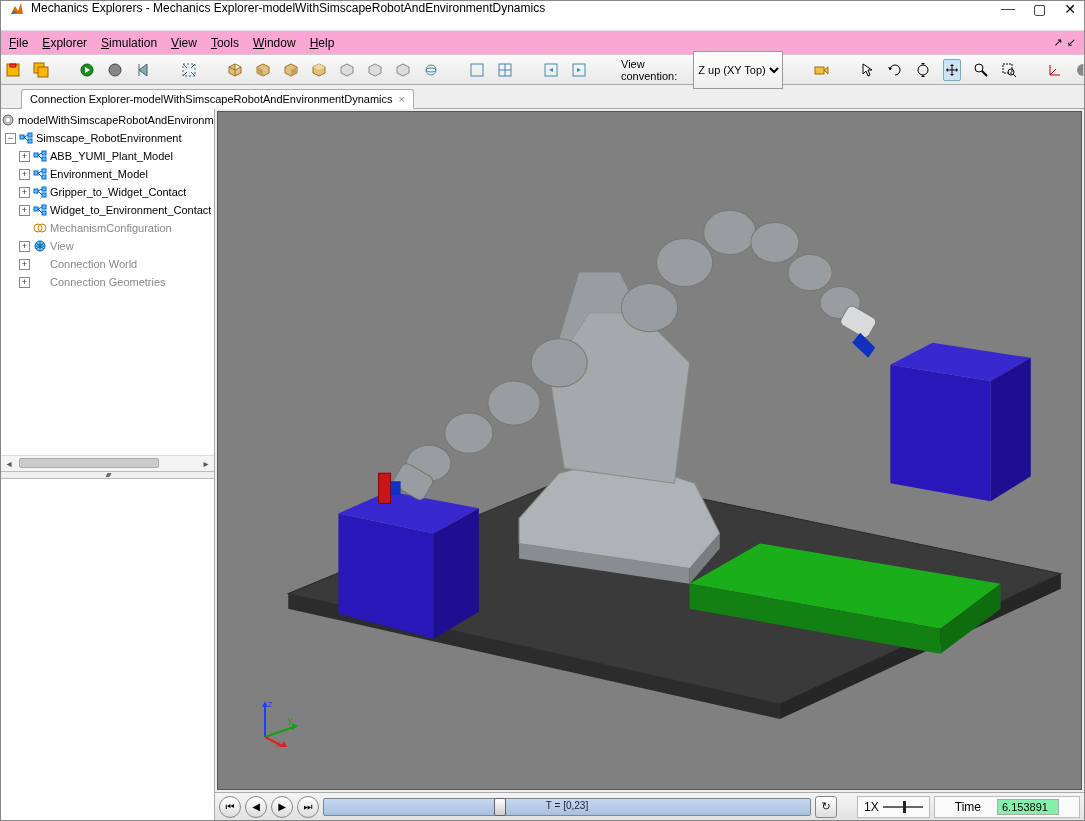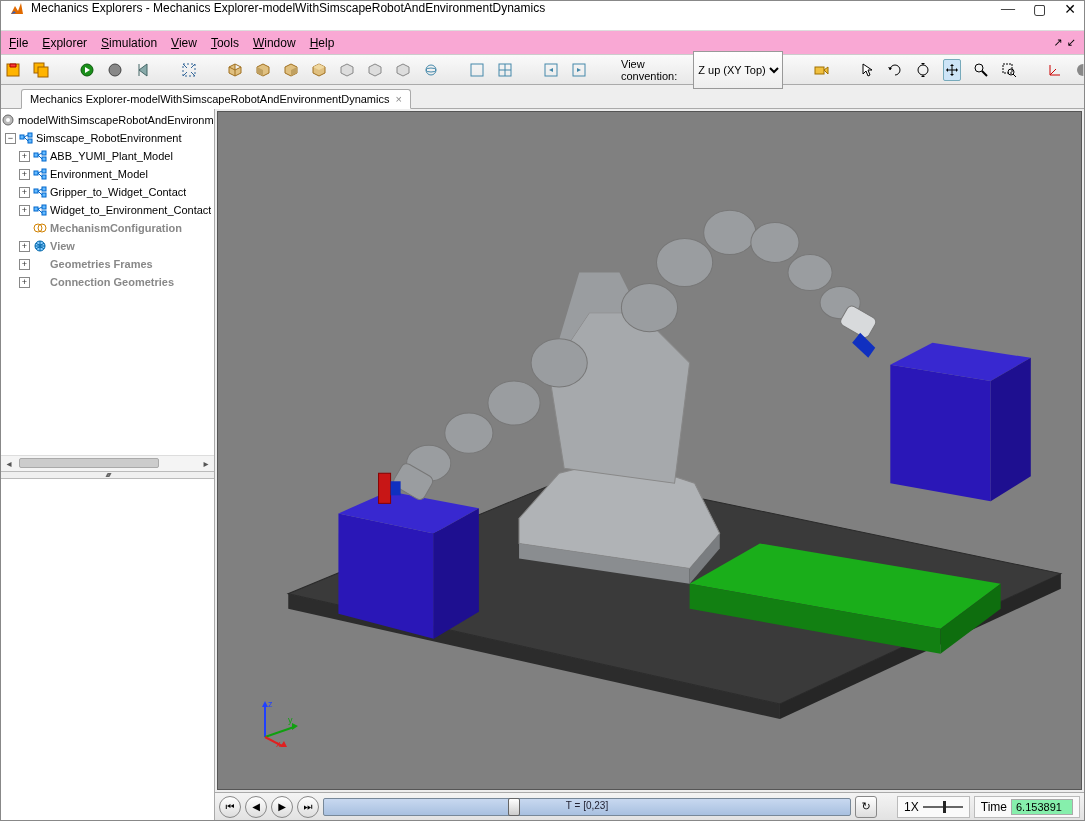--- a/index.html
+++ b/index.html
@@ -25,40 +25,40 @@
   .tab .close { color: #888; cursor: pointer; font-size: 11px; }
   .content { display: flex; height: calc(100% - 30px - 24px - 30px - 24px); }
   .sidebar { width: 214px; background: #fff; border-right: 1px solid #aaa; display: flex; flex-direction: column; }
   .tree { flex: 1; overflow: hidden; padding: 2px 0; font-size: 11px; }
   .tree-row { display: flex; align-items: center; height: 18px; white-space: nowrap; overflow: hidden; cursor: pointer; }
   .tree-indent { display: inline-block; }
   .tree-exp { width: 11px; height: 11px; border: 1px solid #888; font-size: 9px; line-height: 9px; text-align: center; margin-right: 3px; color: #333; background: #fff; }
   .tree-exp.empty { border: none; }
   .tree-icon { width: 14px; height: 14px; margin-right: 3px; flex-shrink: 0; }
   .tree-label { overflow: hidden; text-overflow: clip; }
-  .tree-label.dim { color: #888; font-weight: bold; }
+  .tree-label.dim { color: #888; }
   .hscroll { height: 16px; border-top: 1px solid #ddd; background: #f4f4f4; display: flex; align-items: center; }
   .hscroll .arrow { width: 16px; text-align: center; color: #555; font-size: 10px; }
   .hscroll .thumb { height: 10px; background: #ccc; border: 1px solid #aaa; border-radius: 2px; width: 140px; margin-left: 2px; }
   .sash { height: 8px; background: #f0f0f0; border-top: 1px solid #bbb; border-bottom: 1px solid #bbb; display:flex; align-items:center; justify-content:center; cursor: row-resize; }
   .sash .grip { color:#666; font-size:8px; letter-spacing: -2px; }
   .bottom-pane { flex: 1; background: #fff; }
   .main { flex: 1; display: flex; flex-direction: column; background: #eee; }
   .viewport { flex: 1; background: #808080; position: relative; margin: 2px; border: 1px solid #555; overflow: hidden; }
   .axis-gizmo { position: absolute; left: 32px; bottom: 42px; width: 50px; height: 50px; }
   .playbar { height: 28px; background: linear-gradient(#f4f4f4,#e2e2e2); border-top: 1px solid #aaa; display: flex; align-items: center; padding: 0 4px; gap: 4px; }
   .play-btn { width: 22px; height: 22px; border: 1px solid #888; border-radius: 11px; background: linear-gradient(#fff,#ddd); display: flex; align-items: center; justify-content: center; cursor: pointer; font-size: 10px; }
   .timeline { flex: 1; height: 18px; background: linear-gradient(#c8d8f0,#a8c0e0); border: 1px solid #789; position: relative; border-radius: 2px; }
   .timeline .knob { position: absolute; top: -1px; left: 35%; width: 12px; height: 18px; background: linear-gradient(#fff,#ccc); border: 1px solid #666; border-radius: 2px; }
   .timeline .tlabel { position: absolute; left: 50%; top: 1px; transform: translateX(-50%); font-size: 10px; color: #223; }
   .loop-btn { width: 22px; height: 22px; border: 1px solid #888; border-radius: 3px; background: linear-gradient(#fff,#ddd); display: flex; align-items: center; justify-content: center; cursor: pointer; font-size: 11px; }
   .speed-box { display: flex; align-items: center; gap: 4px; border: 1px solid #bbb; padding: 2px 6px; background: #fafafa; height: 22px; }
   .speed-slider { width: 40px; height: 2px; background: #666; position: relative; }
   .speed-slider .sk { position: absolute; top: -5px; left: 20px; width: 3px; height: 12px; background: #222; }
-  .time-box { display: flex; align-items: center; gap: 4px; border: 1px solid #bbb; padding: 2px 6px; background: #fafafa; height: 22px; }
+  .time-box { display: flex; align-items: center; gap: 16px; border: 1px solid #bbb; padding: 2px 20px; background: #fafafa; height: 22px; }
   .time-val { border: 1px solid #aaa; background: #86efac; padding: 1px 4px; font-size: 11px; min-width: 62px; }
   svg.small-icon { width: 16px; height: 16px; }
   .upd-active { fill: #ffb400; stroke: #a06000; }
   .upd-stop { fill: #ff3b3b; stroke: #a00; }
   .play-green { fill: #1a8f1a; stroke: #0a5a0a; }
   .render3d { position:absolute; inset:0; }
 </style>
 </head>
 <body>
 
@@ -291,21 +291,21 @@
     </div>
   <div class="tb-btn" style="background:#cde4f7;border:1px solid #7ab;">
       <svg class="small-icon" viewBox="0 0 16 16">
         <rect x="2" y="2" width="12" height="12" fill="none" stroke="#333"></rect>
       </svg>
     </div>
 </div>
 
 <div class="tabstrip">
   <div class="tab">
-    <span>Mechanics Explorer-modelWithSimscapeRobotAndEnvironmentDynamics</span>
+    <span>Connection Explorer-modelWithSimscapeRobotAndEnvironmentDynamics</span>
     <span class="close">×</span>
   </div>
 </div>
 
 <div class="content">
 
   <div class="sidebar">
     <div class="tree">
       <div class="tree-row">
         <span class="tree-indent" style="width:0"></span>
@@ -385,21 +385,21 @@
         <svg class="tree-icon" viewBox="0 0 14 14">
             <circle cx="7" cy="7" r="5" fill="#8cf" stroke="#06a"></circle>
             <path d="M2 7 H12 M7 2 V12 M3 4 Q7 8 11 4 M3 10 Q7 6 11 10" stroke="#06a" fill="none"></path>
           </svg>
         <span class="tree-label dim">View</span>
       </div>
       <div class="tree-row">
         <span class="tree-indent" style="width:18px"></span>
         <span class="tree-exp">+</span>
         <span class="tree-icon"></span>
-        <span class="tree-label dim">Geometries Frames</span>
+        <span class="tree-label dim">Connection World</span>
       </div>
       <div class="tree-row">
         <span class="tree-indent" style="width:18px"></span>
         <span class="tree-exp">+</span>
         <span class="tree-icon"></span>
         <span class="tree-label dim">Connection Geometries</span>
       </div>
     </div>
     <div class="hscroll">
       <span class="arrow">◂</span>

